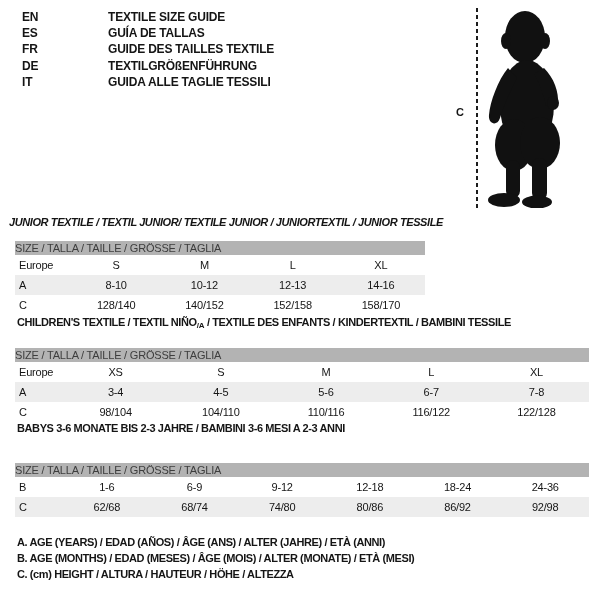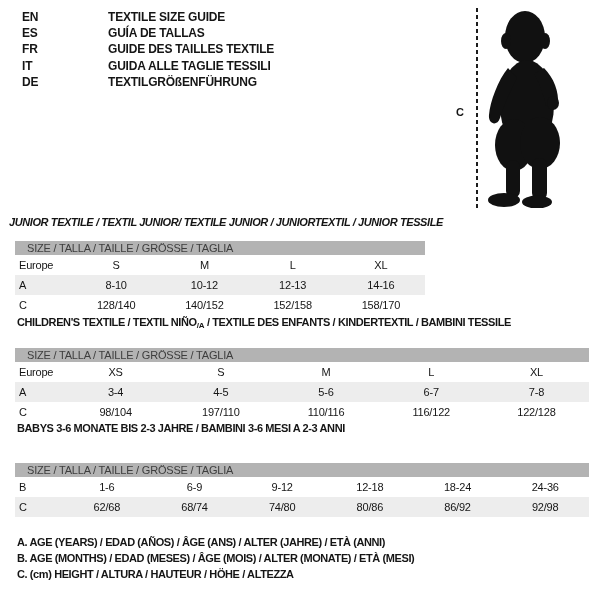--- a/index.html
+++ b/index.html
@@ -28,21 +28,21 @@
 
   
   .sec-heading{font-size:11px;font-weight:bold;letter-spacing:-0.4px;white-space:nowrap;}
   .sub{font-size:8px;vertical-align:-2px;letter-spacing:-0.2px;}
 
   
   .tbl{left:15px;}
   .t1{width:410px;}
   .t2,.t3{width:574px;}
   .bar{height:14px;background:#b3b3b3;display:flex;align-items:center;
-    padding-left:12px;font-size:11px;color:#3d3d3d;letter-spacing:-0.2px;box-sizing:border-box;}
+    padding-left:0;font-size:11px;color:#3d3d3d;letter-spacing:-0.2px;box-sizing:border-box;}
   .row{display:flex;height:20px;align-items:center;font-size:11px;letter-spacing:-0.2px;}
   .row.shaded{background:#ededed;}
   .lbl{padding-left:4px;box-sizing:border-box;}
   .t1 .lbl{width:57px;}
   .t2 .lbl,.t3 .lbl{width:48px;}
   .cell{flex:1;text-align:center;}
 
   
   .footnotes{left:17px;top:536px;}
   .footnote{height:16px;font-size:11px;font-weight:bold;
@@ -58,26 +58,26 @@
   </div>
   <div class="lang-row">
     <span class="lang-code">ES</span>
     <span class="lang-title">GUÍA DE TALLAS</span>
   </div>
   <div class="lang-row">
     <span class="lang-code">FR</span>
     <span class="lang-title">GUIDE DES TAILLES TEXTILE</span>
   </div>
   <div class="lang-row">
+    <span class="lang-code">DE</span>
+    <span class="lang-title">TEXTILGRÖßENFÜHRUNG</span>
+  </div>
+  <div class="lang-row">
     <span class="lang-code">IT</span>
     <span class="lang-title">GUIDA ALLE TAGLIE TESSILI</span>
-  </div>
-  <div class="lang-row">
-    <span class="lang-code">DE</span>
-    <span class="lang-title">TEXTILGRÖßENFÜHRUNG</span>
   </div>
 </div>
 
 <div class="abs figure">
   <div class="dash-line"></div>
   <span class="height-label">C</span>
   <svg class="baby-svg" width="80" height="198" viewBox="0 0 80 198">
     <g fill="#111111">
       <ellipse cx="41" cy="27" rx="20" ry="26"></ellipse>
       <ellipse cx="22" cy="31" rx="5" ry="8"></ellipse>
@@ -137,21 +137,21 @@
     <span class="lbl">A</span>
     <span class="cell">3-4</span>
     <span class="cell">4-5</span>
     <span class="cell">5-6</span>
     <span class="cell">6-7</span>
     <span class="cell">7-8</span>
   </div>
   <div class="row">
     <span class="lbl">C</span>
     <span class="cell">98/104</span>
-    <span class="cell">197/110</span>
+    <span class="cell">104/110</span>
     <span class="cell">110/116</span>
     <span class="cell">116/122</span>
     <span class="cell">122/128</span>
   </div>
 </div>
 
 <div class="abs" style="left:17px;top:422px;">
   <div class="sec-heading">BABYS 3-6 MONATE BIS 2-3 JAHRE / BAMBINI 3-6 MESI A 2-3 ANNI</div>
 </div>
 <div class="abs tbl t3" style="top:463px;">

